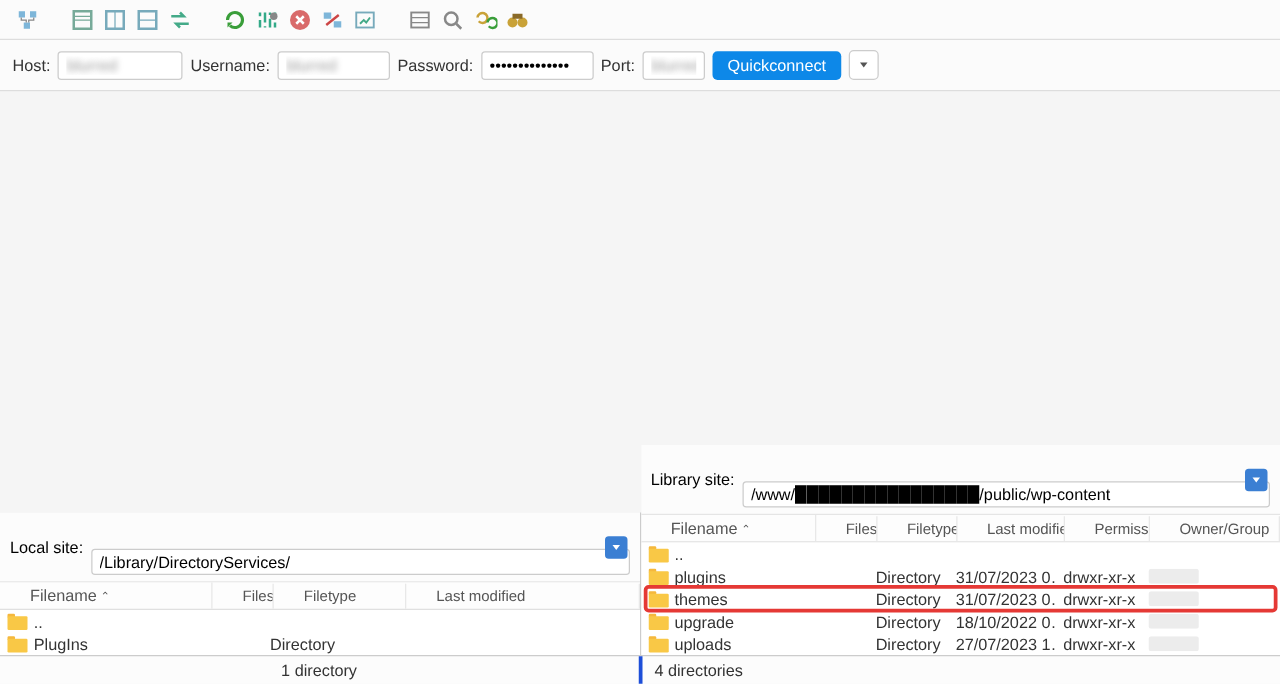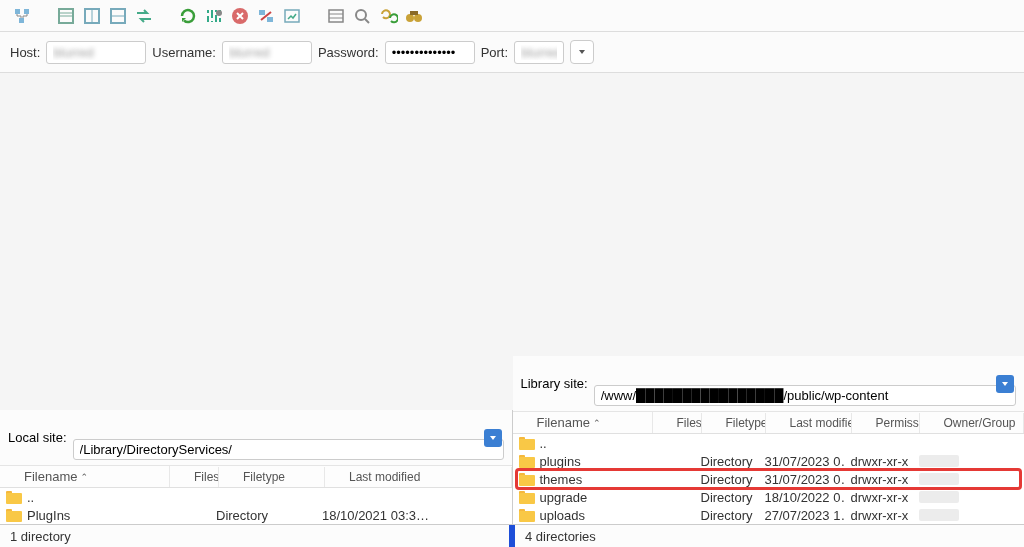--- a/index.html
+++ b/index.html
@@ -210,21 +210,22 @@
       border-top: 1px solid #ccc;
       background: #fcfcfc;
     }
     .footer-cell {
       flex: 1;
       padding: 4px 10px;
       font-size: 13px;
       color: #333;
     }
     .footer-cell:first-child {
-      border-right: 6px solid #1d4ed8;
+      border-right: 3px solid #1d4ed8;
+      text-align: center;
     }
     .input-blur {
       color: transparent;
       text-shadow: 0 0 5px rgba(0,0,0,0.4);
     }
     .sort-arrow {
       font-size: 9px;
     }
     
     .l-filename { width: 170px; }
@@ -350,20 +351,21 @@
 
 <div class="connection-row">
   <label>Host:</label>
   <input type="text" style="width: 100px;" class="input-blur" value="blurred">
   <label>Username:</label>
   <input type="text" style="width: 90px;" class="input-blur" value="blurred">
   <label>Password:</label>
   <input type="text" style="width: 90px;" value="••••••••••••••">
   <label>Port:</label>
   <input type="text" style="width: 50px;" class="input-blur" value="blurred">
+  <button class="quickconnect-btn">Quickconnect</button>
   <div class="dropdown-btn">
     <svg width="10" height="10" viewBox="0 0 10 10">
         <path d="M2 3l3 4 3-4" fill="#555"></path>
       </svg>
   </div>
 </div>
 
 <div class="main-panels">
 
   <div class="panel panel-left">
@@ -397,21 +399,20 @@
           <div class="file-cell l-filetype"></div>
           <div class="file-cell l-modified"></div>
         </div>
         <div class="file-row">
           <div class="file-cell l-filename">
             <span class="folder-icon"></span>
             <span>PlugIns</span>
           </div>
           <div class="file-cell l-filesize"></div>
           <div class="file-cell l-filetype">Directory</div>
-          <div class="file-cell l-modified">18/10/2021 03:3…</div>
         </div>
       </div>
   </div>
 
   <div class="panel">
     <div class="path-row">
       <span>Library site:</span>
       <div class="path-input">
         <input type="text" value="/www/████████████████/public/wp-content" style="">
         <div class="path-dropdown">

